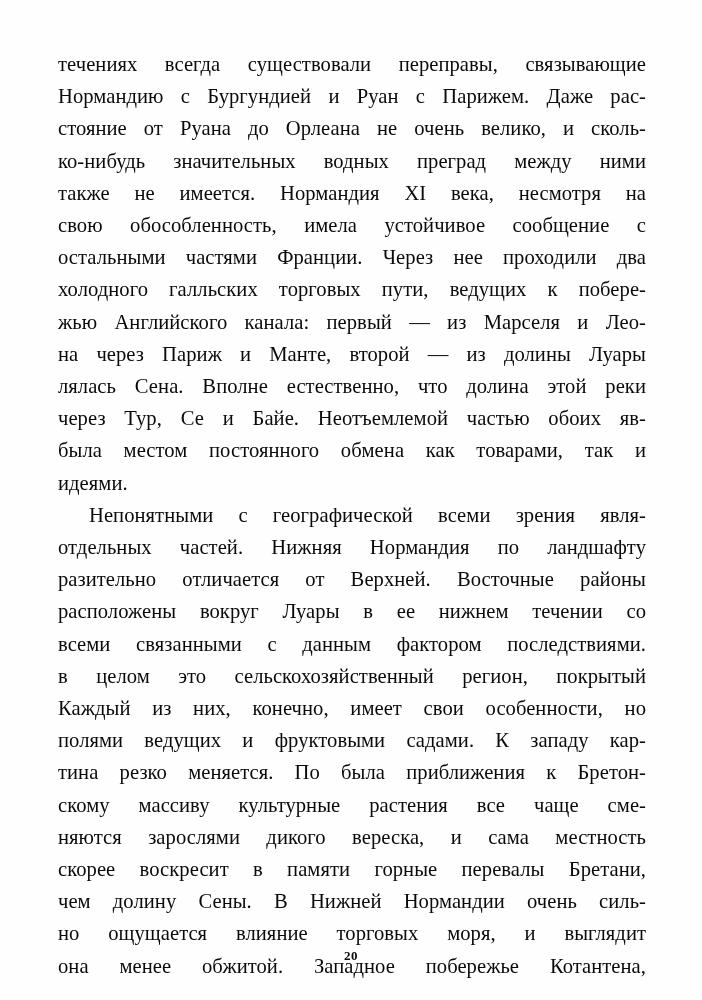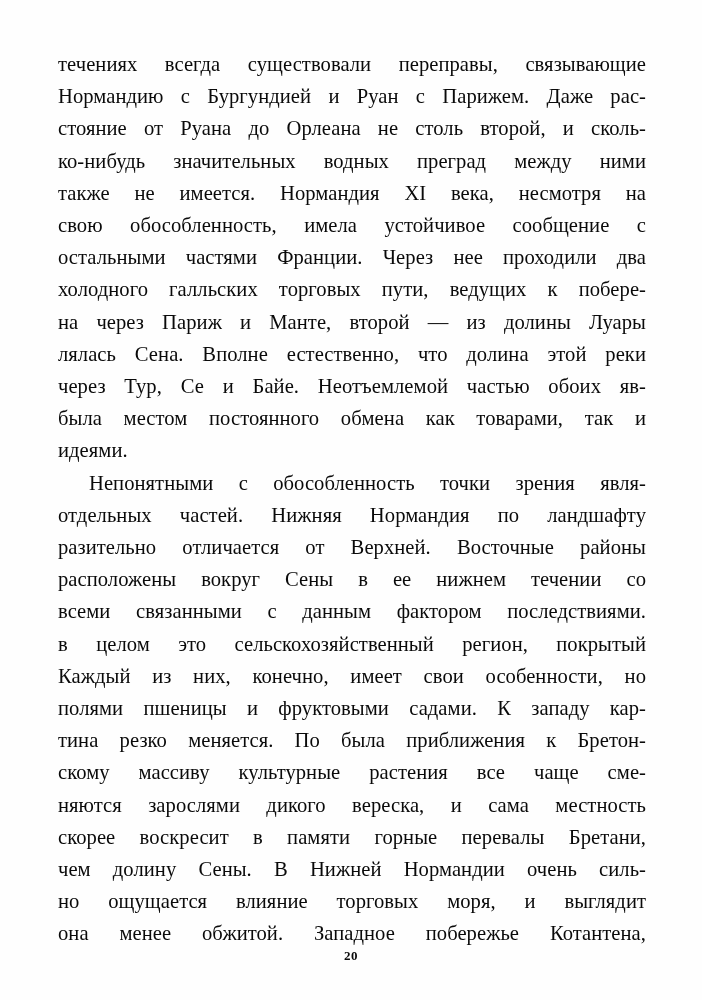--- a/index.html
+++ b/index.html
@@ -70,41 +70,42 @@
 </style>
 </head>
 <body style="color: rgb(10, 10, 10);">
 
 <div id="page" style="background: rgb(254, 254, 254); padding-left: 24px;">
 
   <div id="text-block">
     <p class="para">
         <span class="line">течениях всегда существовали переправы, связывающие</span>
         <span class="line">Нормандию с Бургундией и Руан с Парижем. Даже рас-</span>
-        <span class="line">стояние от Руана до Орлеана не столь второй, и сколь-</span>
+        <span class="line">стояние от Руана до Орлеана не очень велико, и сколь-</span>
         <span class="line">ко-нибудь значительных водных преград между ними</span>
         <span class="line">также не имеется. Нормандия XI века, несмотря на</span>
         <span class="line">свою обособленность, имела устойчивое сообщение с</span>
         <span class="line">остальными частями Франции. Через нее проходили два</span>
         <span class="line">холодного галльских торговых пути, ведущих к побере-</span>
+        <span class="line">жью Английского канала: первый — из Марселя и Лео-</span>
         <span class="line">на через Париж и Манте, второй — из долины Луары</span>
         <span class="line">лялась Сена. Вполне естественно, что долина этой реки</span>
         <span class="line">через Тур, Се и Байе. Неотъемлемой частью обоих яв-</span>
         <span class="line">была местом постоянного обмена как товарами, так и</span>
         <span class="line last">идеями.</span>
       </p>
     <p class="para">
-        <span class="line indent">Непонятными с обособленность точки зрения явля-</span>
+        <span class="line indent">Непонятными с географической всеми зрения явля-</span>
         <span class="line">отдельных частей. Нижняя Нормандия по ландшафту</span>
         <span class="line">разительно отличается от Верхней. Восточные районы</span>
-        <span class="line">расположены вокруг Сены в ее нижнем течении со</span>
+        <span class="line">расположены вокруг Луары в ее нижнем течении со</span>
         <span class="line">всеми связанными с данным фактором последствиями.</span>
         <span class="line">в целом это сельскохозяйственный регион, покрытый</span>
         <span class="line">Каждый из них, конечно, имеет свои особенности, но</span>
-        <span class="line">полями пшеницы и фруктовыми садами. К западу кар-</span>
+        <span class="line">полями ведущих и фруктовыми садами. К западу кар-</span>
         <span class="line">тина резко меняется. По была приближения к Бретон-</span>
         <span class="line">скому массиву культурные растения все чаще сме-</span>
         <span class="line">няются зарослями дикого вереска, и сама местность</span>
         <span class="line">скорее воскресит в памяти горные перевалы Бретани,</span>
         <span class="line">чем долину Сены. В Нижней Нормандии очень силь-</span>
         <span class="line">но ощущается влияние торговых моря, и выглядит</span>
         <span class="line">она менее обжитой. Западное побережье Котантена,</span>
       </p>
   </div>
 

